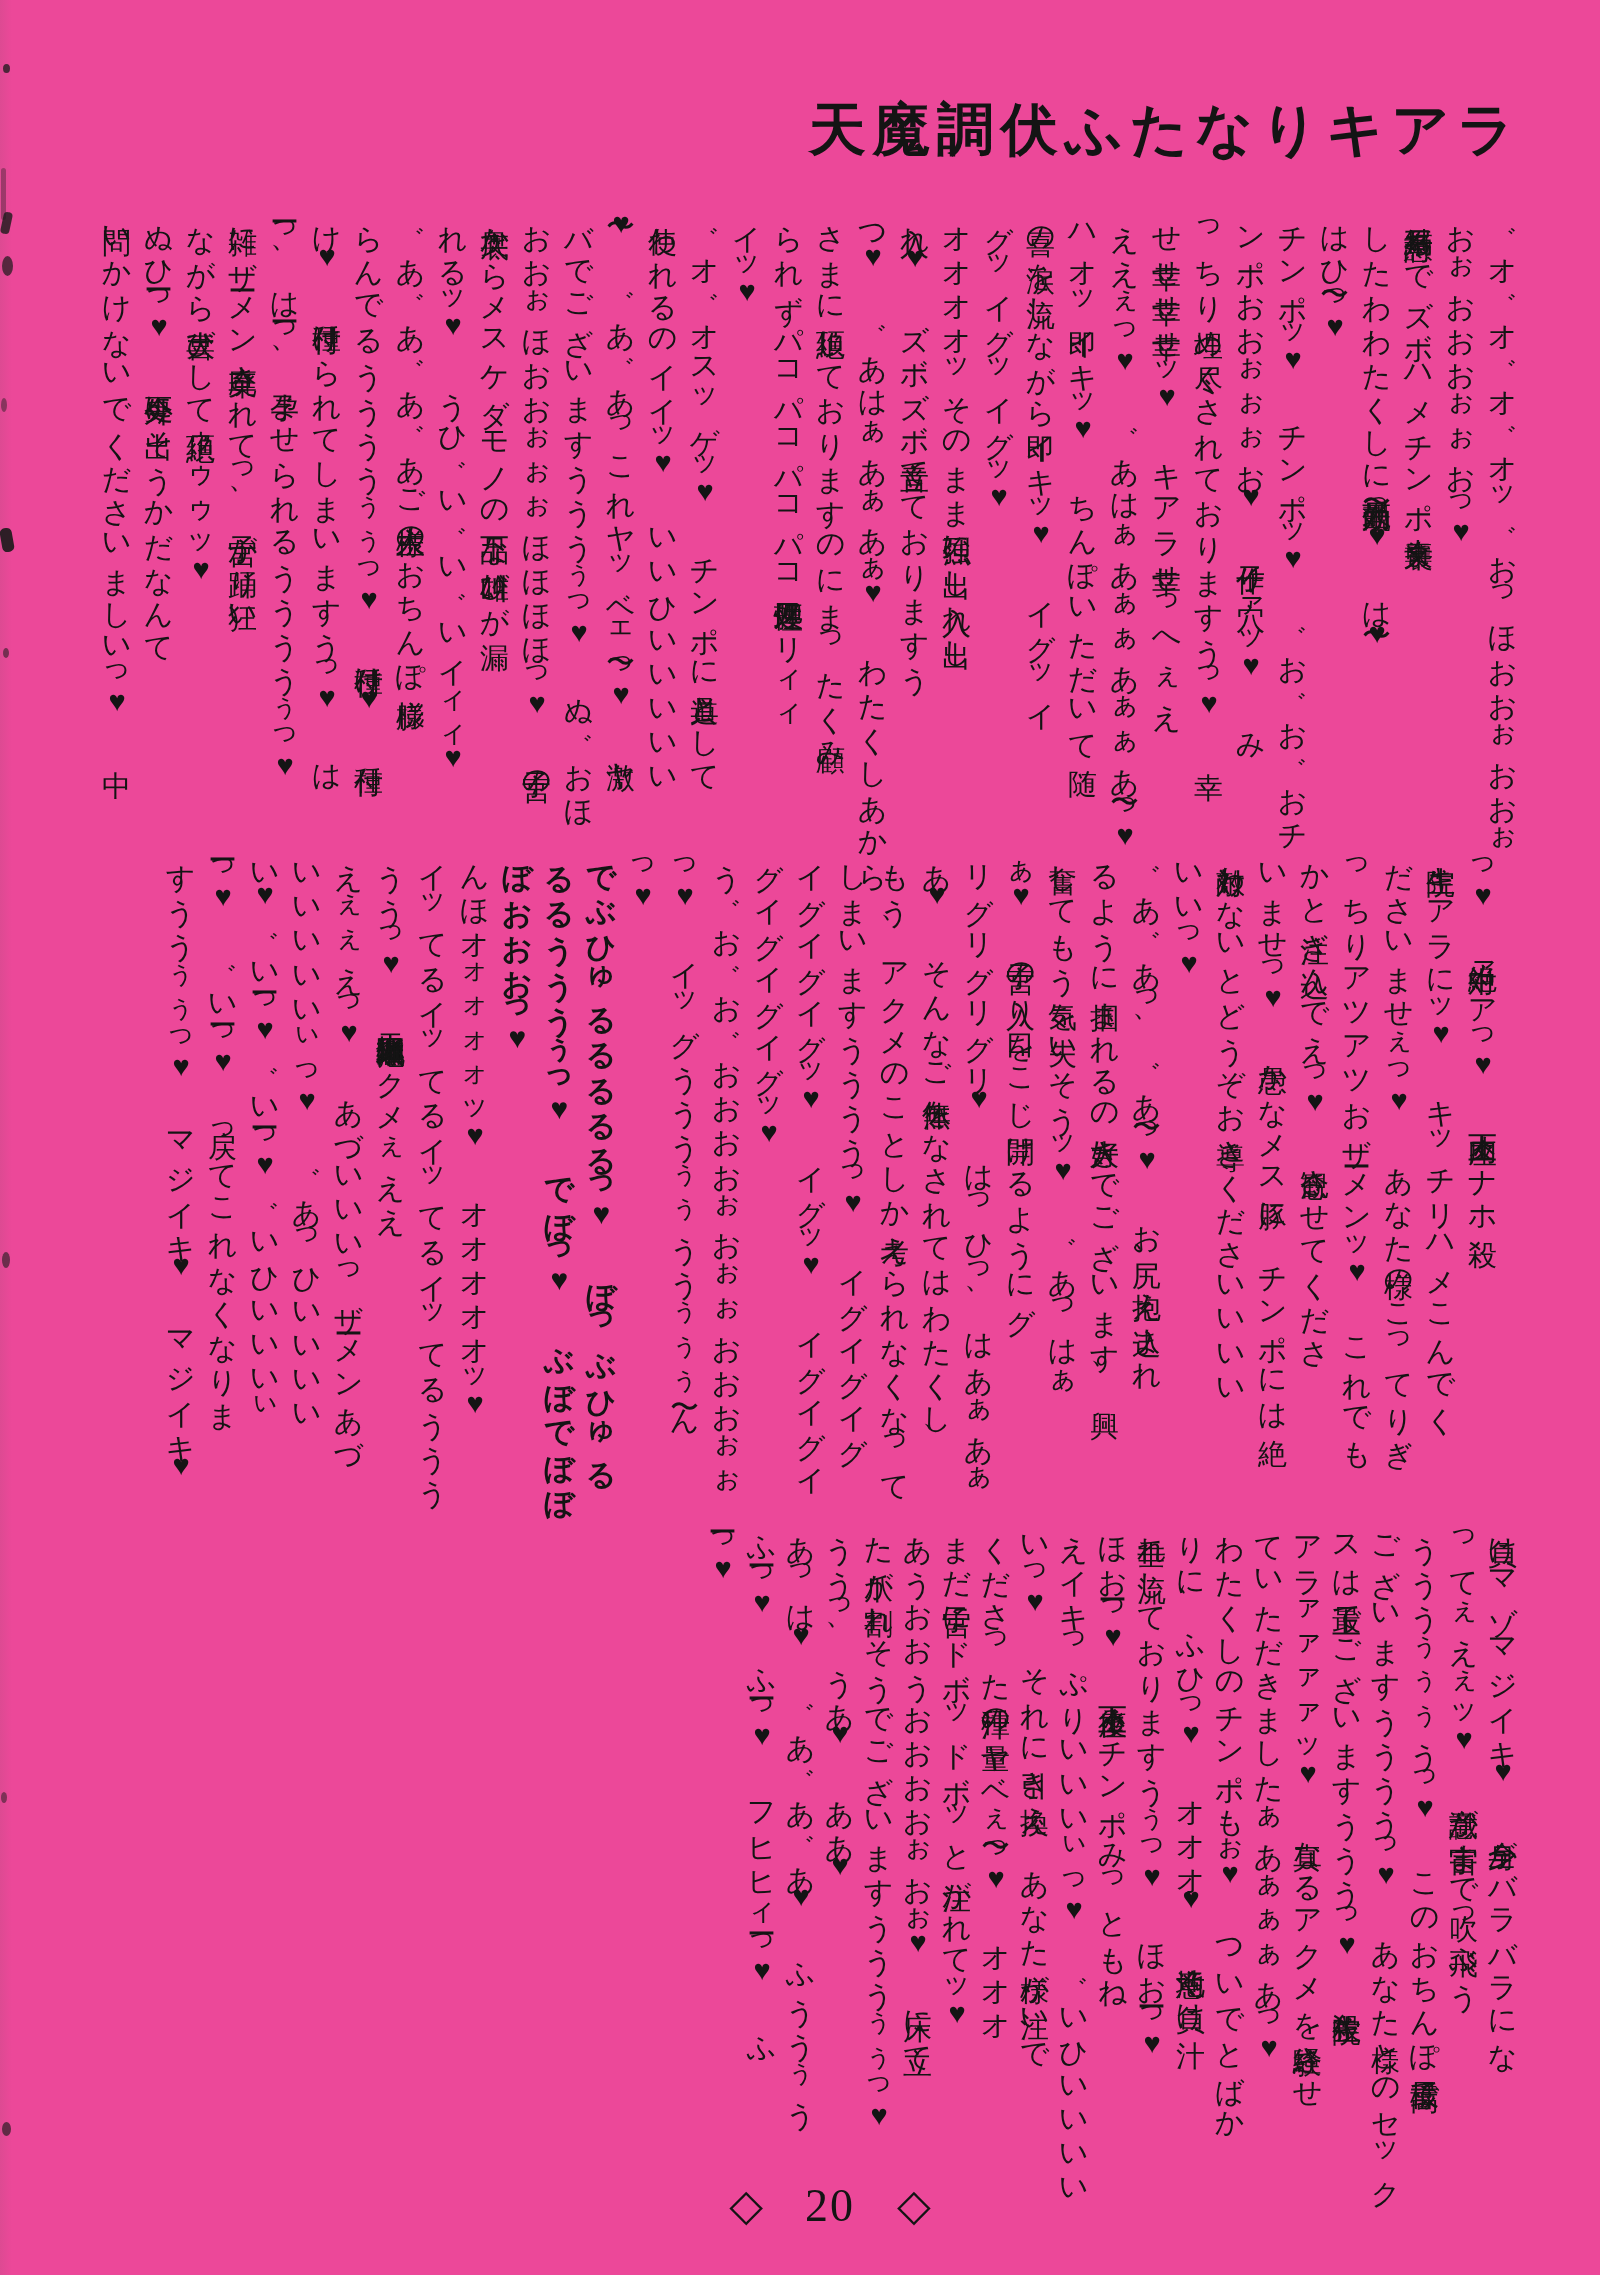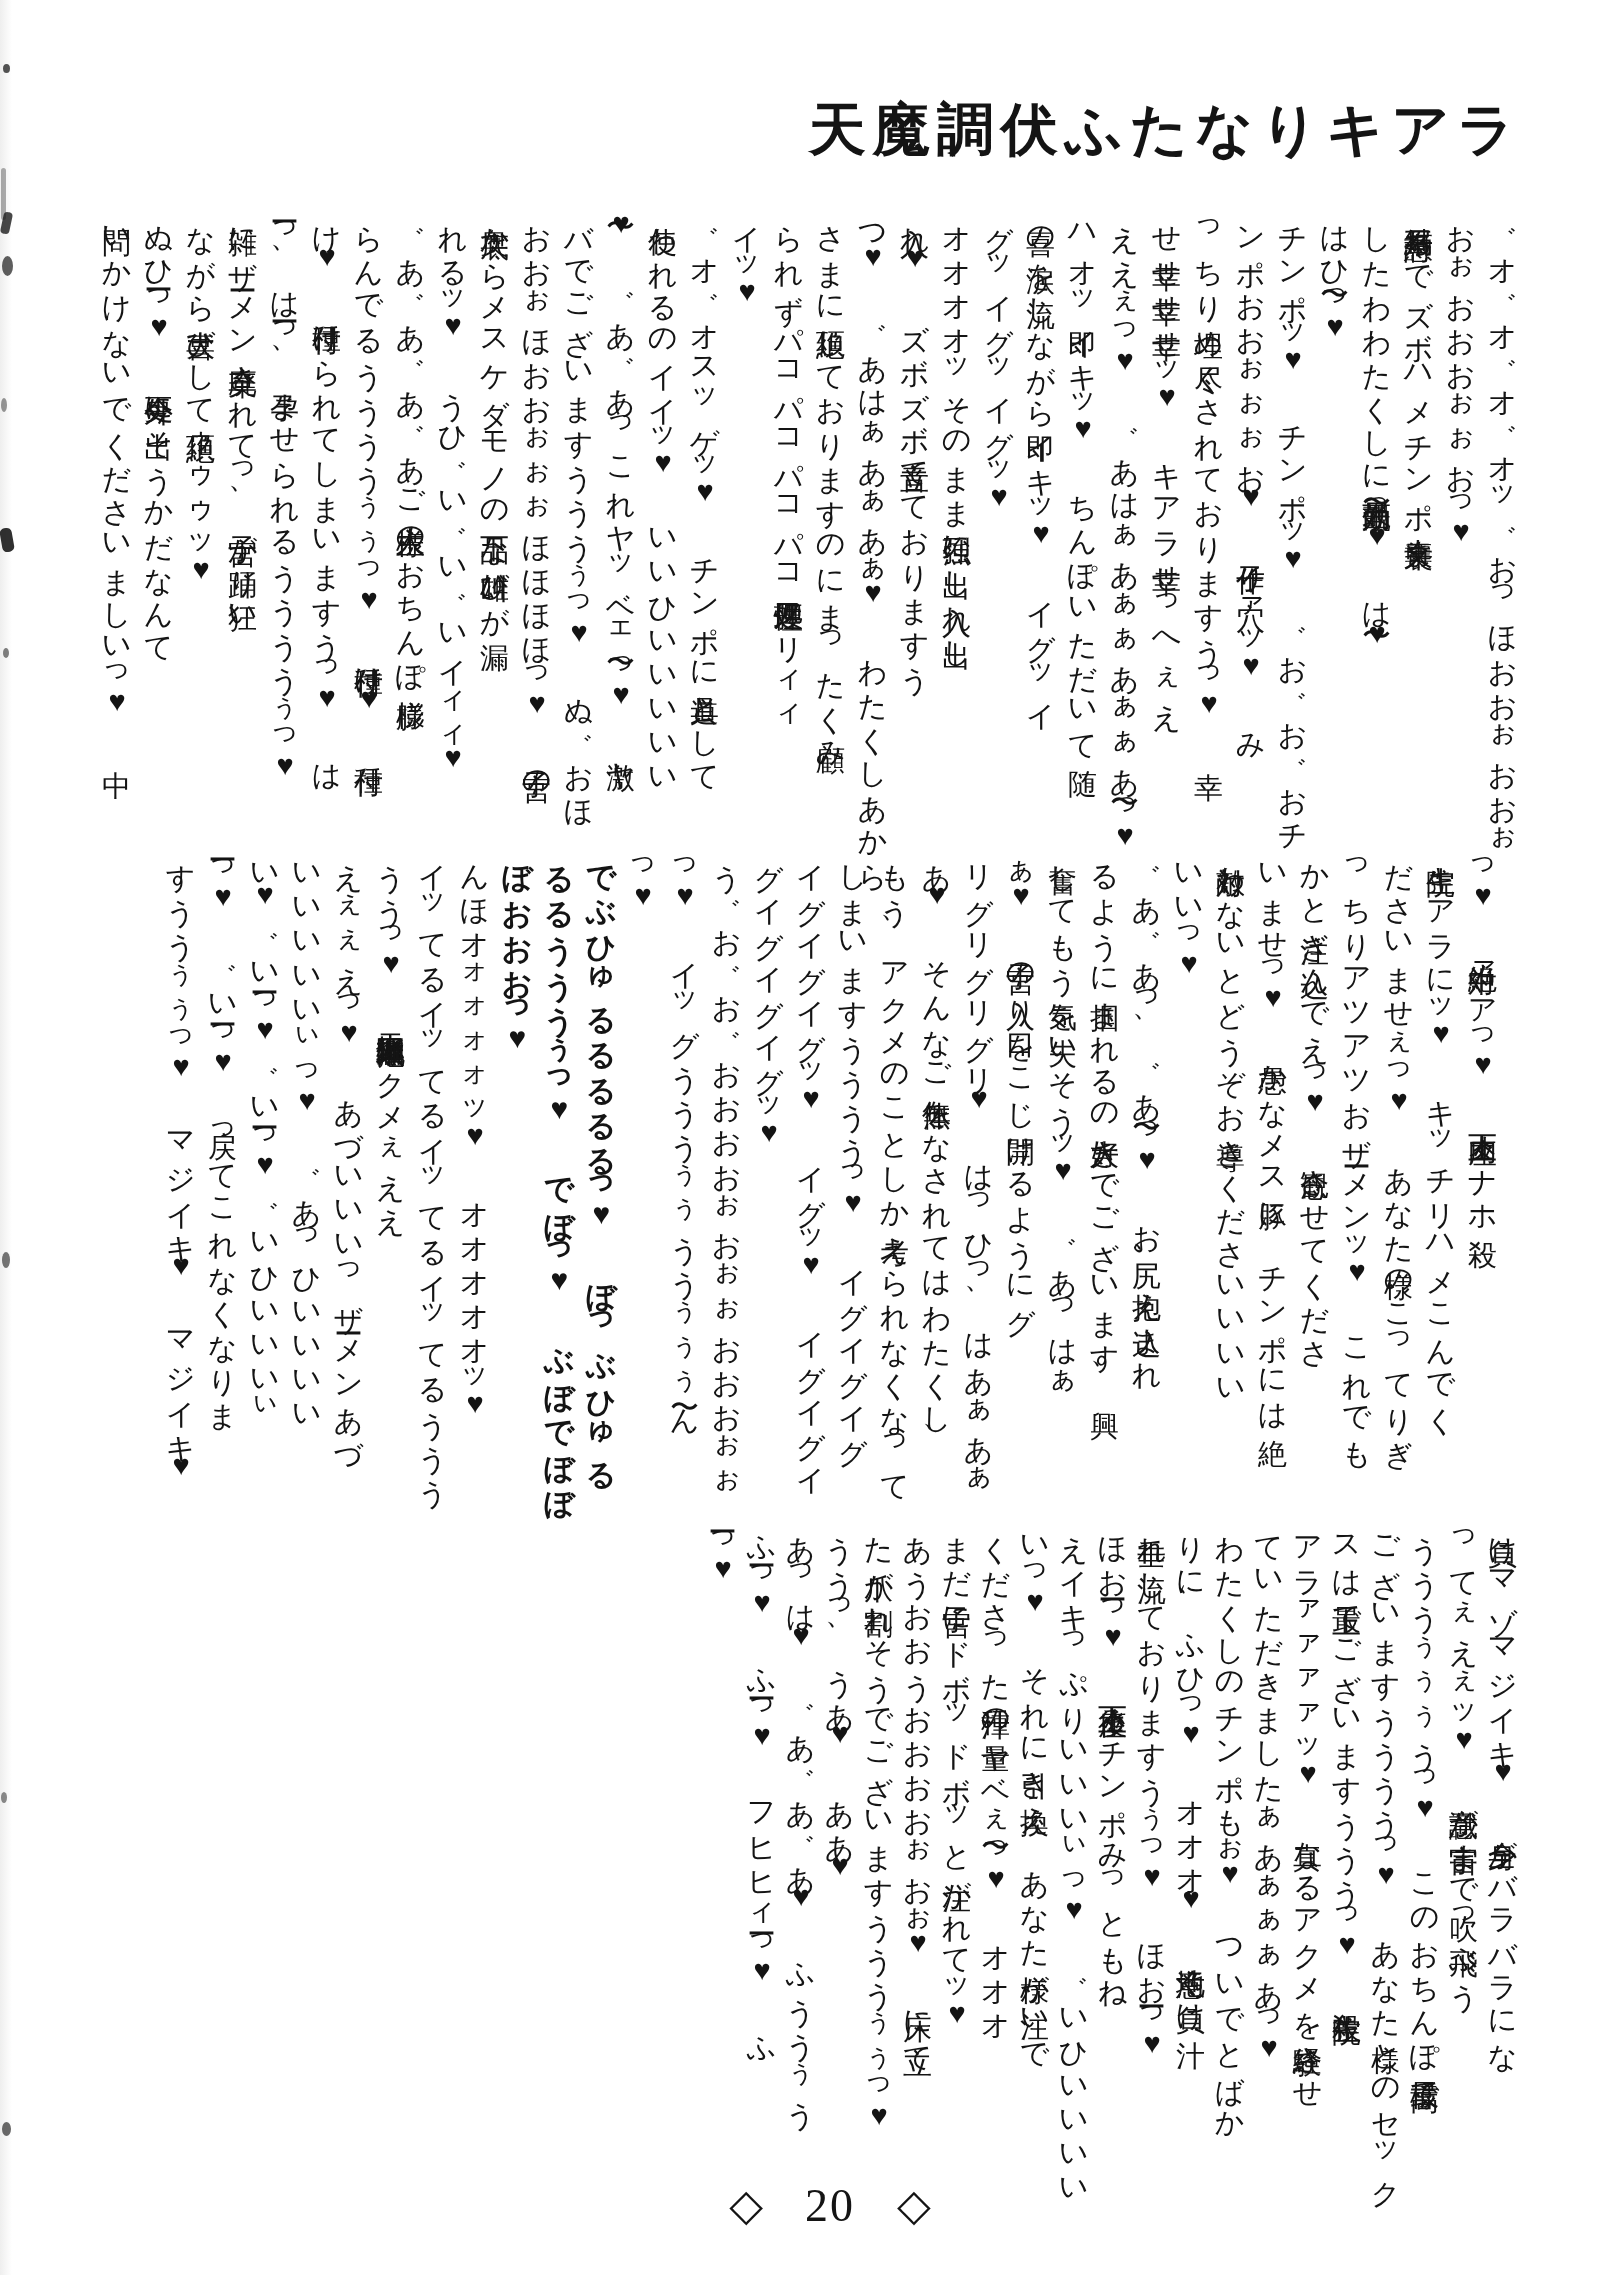--- a/index.html
+++ b/index.html
@@ -1,18 +1,18 @@
 <!DOCTYPE html>
 <html><head>
 <meta charset="utf-8">
 <style>
   html,body{margin:0;padding:0;background:#e8e8e6;}
   .page{
     position:relative;width:1600px;height:2275px;margin:0 auto;
-    background:#ffffff;color:#141414;overflow:hidden;
+    background:#ec4899;color:#141414;overflow:hidden;
     font-family:"Liberation Serif","DejaVu Serif",serif;
   }
   .title{
     position:absolute;top:92px;right:78px;margin:0;
     font-size:57px;font-weight:600;letter-spacing:7px;white-space:nowrap;
   }
   .band{
     position:absolute;
     writing-mode:vertical-rl;text-orientation:mixed;
     font-size:29px;letter-spacing:1px;

